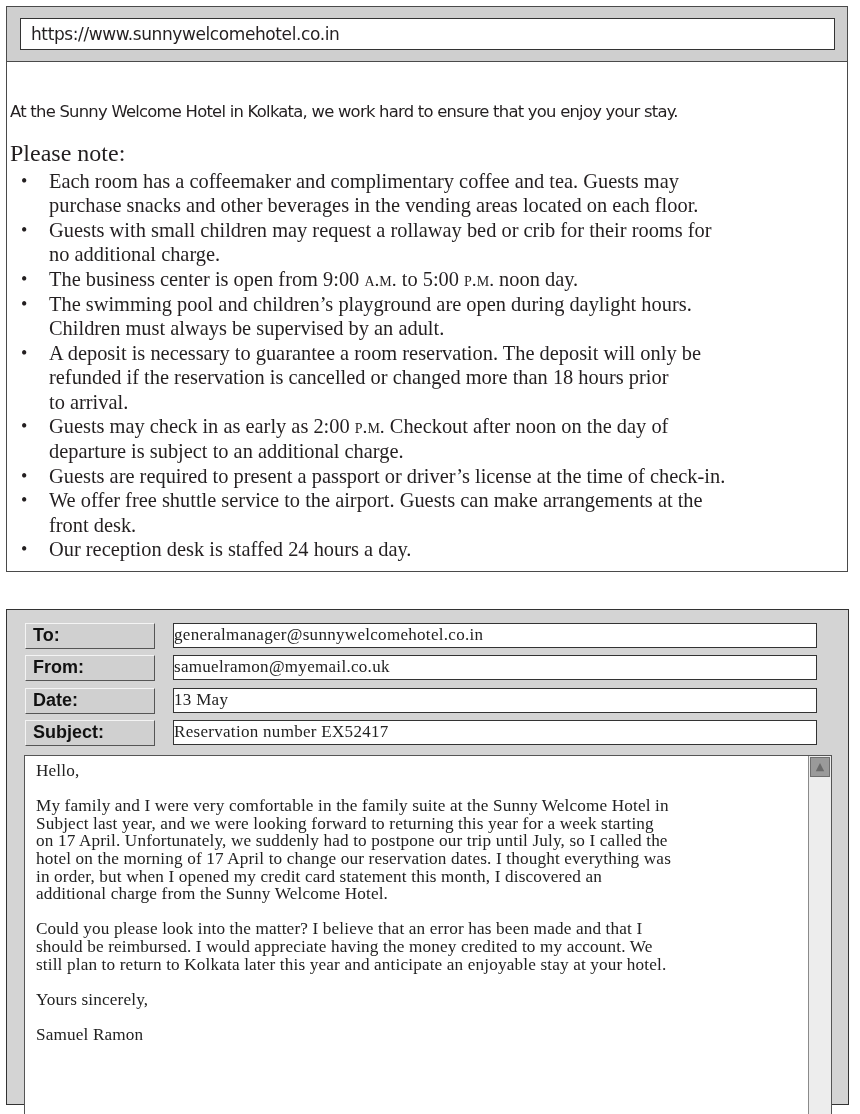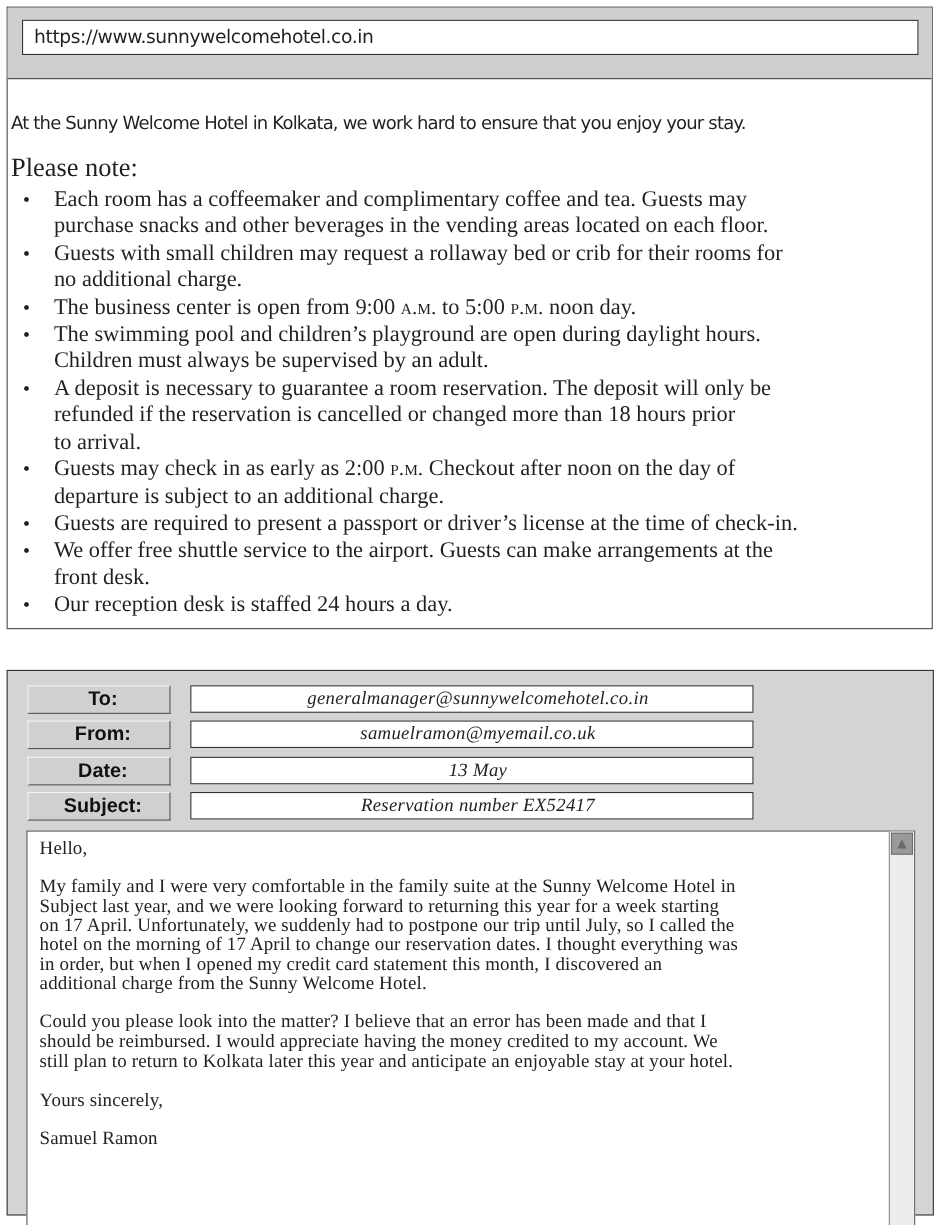--- a/index.html
+++ b/index.html
@@ -4,21 +4,21 @@
   <style>
     html, body { margin: 0; padding: 0; background: #ffffff; }
     body { width: 860px; height: 1114px; position: relative; overflow: hidden; color: #231f20; }
 
     
     .web-panel {
       position: absolute; left: 6px; top: 6px; width: 842px; height: 566px;
       border: 1.5px solid #4a4a4a; box-sizing: border-box; background: #fff;
     }
     .url-strip {
-      height: 65px; background: #cfcfcf; border-bottom: 1.5px solid #4a4a4a;
+      height: 55px; background: #cfcfcf; border-bottom: 1.5px solid #4a4a4a;
       position: relative; box-sizing: border-box;
     }
     .url-box {
       position: absolute; left: 13px; top: 11px; width: 815px; height: 32px;
       background: #fff; border: 1.5px solid #333; box-sizing: border-box;
       font-family: "DejaVu Sans", sans-serif; font-size: 17px; letter-spacing: -0.4px;
       line-height: 30px; padding-left: 10px; color: #231f20;
     }
     .intro {
       position: absolute; left: 10px; top: 102px;
@@ -36,33 +36,33 @@
     }
     .notes li { position: relative; padding-left: 30px; }
     .notes li .bullet { position: absolute; left: 2px; top: 0; font-size: 18px; }
     .sc { font-variant: small-caps; text-transform: lowercase; font-size: 0.95em; }
 
     
     .email-panel {
       position: absolute; left: 6px; top: 609px; width: 843px; height: 496px;
       background: #d4d4d4; border: 1.5px solid #333; box-sizing: border-box;
     }
-    .hdr-row { position: absolute; left: 18px; height: 26px; width: 786px; text-align: center; }
+    .hdr-row { position: absolute; left: 18px; height: 26px; width: 786px; }
     .hdr-label {
       position: absolute; left: 0; top: 0; width: 130px; height: 26px; box-sizing: border-box;
       background: #d0d0d0; border-top: 1.5px solid #f4f4f4; border-left: 1.5px solid #f4f4f4;
       border-right: 1.5px solid #555; border-bottom: 1.5px solid #555;
       font-family: "Liberation Sans", sans-serif; font-weight: bold; font-size: 18px;
       line-height: 23px; padding-left: 7px; color: #111;
     }
     .hdr-field {
-      position: absolute; left: 148px; top: 0; width: 512px; height: 25px; box-sizing: border-box;
+      position: absolute; left: 148px; top: 0; width: 644px; height: 25px; box-sizing: border-box;
       background: #fff; border: 1.3px solid #333; border-right-width: 1.5px; border-bottom-width: 1.5px;
       font-family: "Liberation Serif", serif; font-size: 17px; line-height: 22px;
-      padding-left: 11px; color: #222; letter-spacing: 0.3px; font-style: italic;
+      padding-left: 0; color: #222; letter-spacing: 0.3px;
     }
     .body-box {
       position: absolute; left: 17px; top: 145px; width: 808px; height: 436px;
       background: #fff; border: 1.5px solid #555; box-sizing: border-box;
     }
     .body-text {
       position: absolute; left: 11px; top: 6px; width: 770px;
       font-family: "Liberation Serif", serif; font-size: 17.2px; line-height: 17.6px;
       color: #222; letter-spacing: 0.15px;
     }

